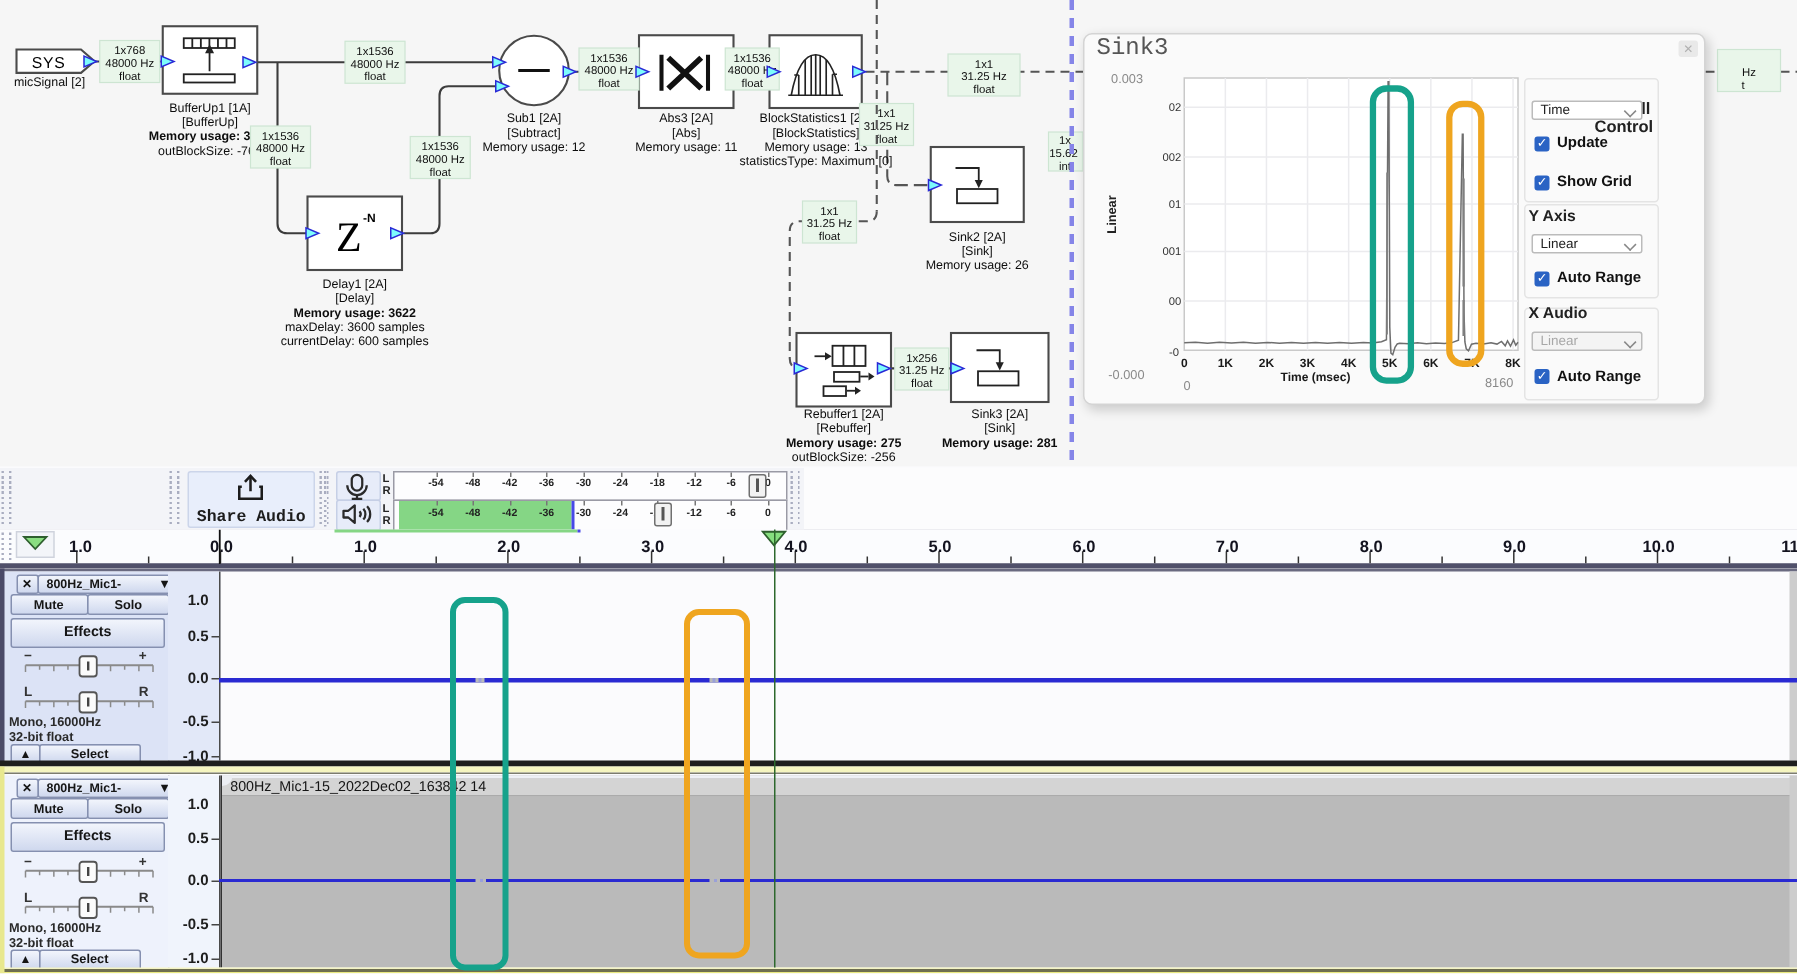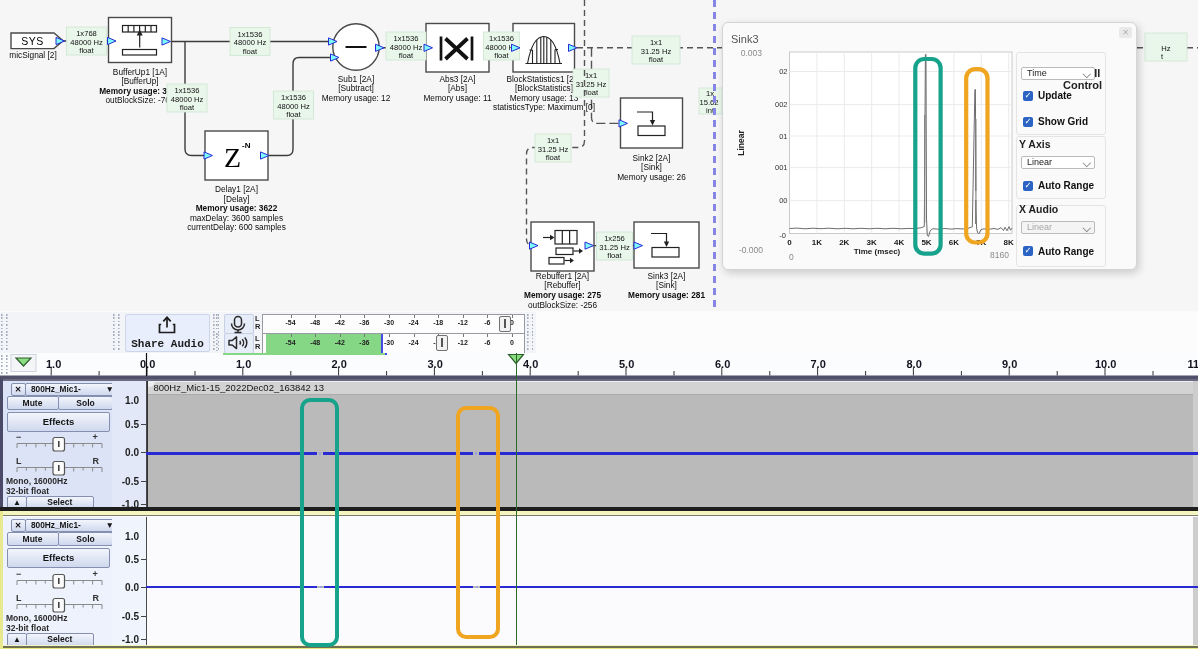--- a/index.html
+++ b/index.html
@@ -1,21 +1,21 @@
 <!DOCTYPE html>
 <html><head><meta charset="utf-8">
 <style>
 html,body{margin:0;padding:0;background:#fff;}
 #stage{position:relative;width:1198px;height:649px;overflow:hidden;font-family:"Liberation Sans",sans-serif;background:#f6f6f6;}
 .abs{position:absolute;}
 svg text{font-family:"Liberation Sans",sans-serif;}
 .serif{font-family:"Liberation Serif",serif;}
 
 #sinkwin{left:722px;top:22px;width:413px;height:246px;background:#fafafa;border:1px solid #d4d4d4;border-radius:6px;box-shadow:2px 3px 8px rgba(0,0,0,0.18);z-index:5;}
-#sinkwin .title{position:absolute;left:18px;top:10px;font-size:11px;color:#555;}
+#sinkwin .title{position:absolute;left:18px;top:0;font-size:16px;color:#555;font-family:Liberation Mono, monospace;}
 #sinkwin .close{position:absolute;left:396px;top:4px;width:13px;height:11px;background:#e9e9e9;border-radius:2px;color:#b0b0b0;font-size:8px;line-height:11px;text-align:center;}
 .ctlb{position:absolute;font-size:10.5px;font-weight:bold;color:#222;}
 .sel{position:absolute;width:74px;height:12.5px;box-sizing:border-box;background:#fff;border:1px solid #bbb;border-radius:2px;font-size:9px;color:#222;line-height:11px;padding-left:5px;}
 .sel .chev{position:absolute;right:5px;top:2.5px;width:4.5px;height:4.5px;border-right:1.2px solid #888;border-bottom:1.2px solid #888;transform:rotate(45deg);}
 .sel.dis{background:#f4f4f4;color:#a8a8a8;}
 .cb{position:absolute;width:10px;height:10px;background:#2a63c4;border-radius:2px;}
 .cb:after{content:"\2713";color:#fff;font-size:8.5px;position:absolute;left:1.5px;top:-1px;}
 .cblab{position:absolute;font-size:10px;color:#111;font-weight:bold;}
 
 #aud{left:0;top:311px;width:1198px;height:338px;background:#fbfbfd;z-index:8;}
@@ -449,25 +449,20 @@
     <div class="vlab" style="left:0;top:14.5px;">1.0</div>
     <div class="vlab" style="left:0;top:38.5px;">0.5</div>
     <div class="vlab" style="left:0;top:66.5px;">0.0</div>
     <div class="vlab" style="left:0;top:95px;">-0.5</div>
     <div class="vlab" style="left:0;top:118px;">-1.0</div>
     <div class="abs" style="left:28.5px;top:43.5px;width:5px;height:1px;background:#444;"></div>
     <div class="abs" style="left:28.5px;top:71.5px;width:5px;height:1px;background:#444;"></div>
     <div class="abs" style="left:28.5px;top:100px;width:5px;height:1px;background:#444;"></div>
     <div class="abs" style="left:28.5px;top:123px;width:5px;height:1px;background:#444;"></div>
   </div>
-  <div class="abs" style="left:146.5px;top:69.5px;width:1051.5px;height:126.5px;background:#bababa;border-left:1.5px solid #333;">
-    <div class="abs" style="left:0;top:0;width:1051.5px;height:1.5px;background:#eef0f5;"></div>
-    <div class="abs" style="left:0;top:0;width:7px;height:6px;background:#eceef3;border-bottom-right-radius:7px;z-index:1;"></div>
-    <div class="abs" style="left:0;top:1.5px;width:1051.5px;height:11.5px;background:#d3d3d3;border-bottom:1px solid #ababab;font-size:9.5px;color:#151515;padding-left:6px;line-height:11.5px;">800Hz_Mic1-15_2022Dec02_163842 13</div>
-  </div>
   <div class="abs" style="left:1193px;top:69.5px;width:5px;height:126.5px;background:#cdcdcd;"></div>
   <div class="abs" style="left:146px;top:141px;width:1052px;height:2.5px;background:#2a2ad2;"></div>
   <div class="abs" style="left:316.5px;top:141px;width:6px;height:2.5px;background:#bababa;"></div>
   <div class="abs" style="left:318.5px;top:141px;width:2px;height:2.5px;background:#9aa0d8;"></div>
   <div class="abs" style="left:472.5px;top:141px;width:6.5px;height:2.5px;background:#bababa;"></div>
   <div class="abs" style="left:475px;top:141px;width:2px;height:2.5px;background:#9aa0d8;"></div>
   <div class="abs" style="left:0;top:68px;width:2.5px;height:132px;background:#4a4a68;"></div>
 
   <div class="abs" style="left:0;top:196px;width:1198px;height:4px;background:#1e1e1e;"></div>
   <div class="abs" style="left:0;top:200px;width:1198px;height:4px;background:#f5f5c0;"></div>
@@ -508,20 +503,25 @@
     <div class="vlab" style="left:0;top:14.5px;">1.0</div>
     <div class="vlab" style="left:0;top:37.5px;">0.5</div>
     <div class="vlab" style="left:0;top:65px;">0.0</div>
     <div class="vlab" style="left:0;top:94px;">-0.5</div>
     <div class="vlab" style="left:0;top:117.5px;">-1.0</div>
     <div class="abs" style="left:28.5px;top:42.5px;width:5px;height:1px;background:#444;"></div>
     <div class="abs" style="left:28.5px;top:70px;width:5px;height:1px;background:#444;"></div>
     <div class="abs" style="left:28.5px;top:99px;width:5px;height:1px;background:#444;"></div>
     <div class="abs" style="left:28.5px;top:122.5px;width:5px;height:1px;background:#444;"></div>
   </div>
+  <div class="abs" style="left:146.5px;top:205.5px;width:1051.5px;height:128px;background:#bababa;border-left:1.5px solid #333;">
+    <div class="abs" style="left:0;top:0;width:1051.5px;height:2.5px;background:#eef0f5;"></div>
+    <div class="abs" style="left:0;top:0;width:7px;height:7px;background:#eceef3;border-bottom-right-radius:7px;z-index:1;"></div>
+    <div class="abs" style="left:0;top:2.5px;width:1051.5px;height:11px;background:#d4d4d4;border-bottom:1px solid #ababab;font-size:9.5px;color:#151515;padding-left:6px;line-height:11px;">800Hz_Mic1-15_2022Dec02_163842 14</div>
+  </div>
   <div class="abs" style="left:1193px;top:205.5px;width:5px;height:128px;background:#cdcdcd;"></div>
   <div class="abs" style="left:146px;top:274.8px;width:1052px;height:2.5px;background:#2a2ad2;"></div>
   <div class="abs" style="left:317px;top:274.8px;width:6.5px;height:2.5px;background:#bababa;"></div>
   <div class="abs" style="left:319.5px;top:274.8px;width:2px;height:2.5px;background:#9aa0d8;"></div>
   <div class="abs" style="left:473px;top:274.8px;width:6.5px;height:2.5px;background:#bababa;"></div>
   <div class="abs" style="left:475.5px;top:274.8px;width:2px;height:2.5px;background:#9aa0d8;"></div>
 
   <div class="abs" style="left:0;top:333.5px;width:1198px;height:1.5px;background:#f3f3c4;"></div>
   <div class="abs" style="left:0;top:335px;width:1198px;height:1.6px;background:#6e6e50;"></div>
   <div class="abs" style="left:0;top:336.6px;width:1198px;height:1.4px;background:#e8e87e;"></div>

